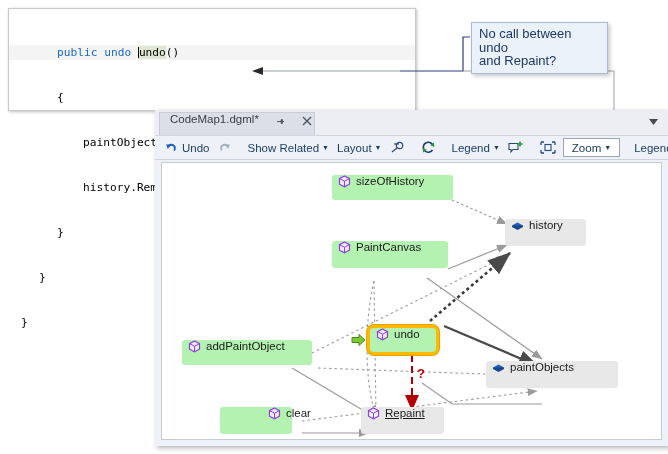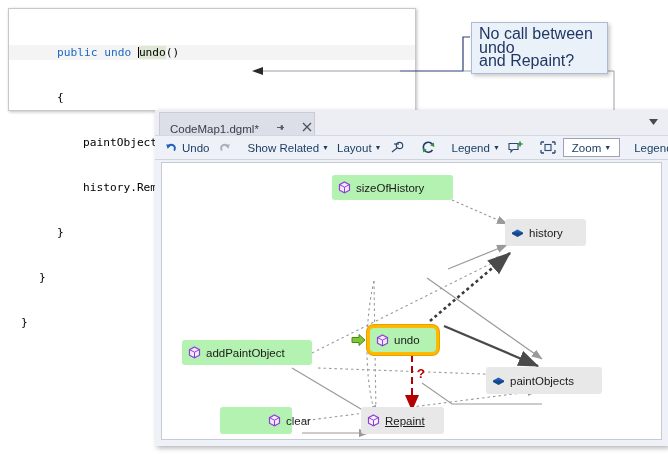--- a/index.html
+++ b/index.html
@@ -20,32 +20,32 @@
   .sel{background:#dfe8d4;}
 
   
   #callout-line{position:absolute;left:0;top:0;width:668px;height:454px;pointer-events:none;}
 
   
   #callout{position:absolute;left:471px;top:22px;width:122px;
     background:#eaf1f9;border:1px solid #a9bcd4;
     box-shadow:2px 2px 4px rgba(0,0,0,.22);
     padding:4px 6px 5px 7px;
-    font-size:16px;line-height:13.5px;color:#1f3864;}
+    font-size:13px;line-height:13.5px;color:#1f3864;}
 
   
   #map-window{position:absolute;left:155px;top:110px;width:513px;height:336px;
     background:#eef1f7;box-shadow:2px 2px 5px rgba(0,0,0,.3);}
 
   
   #tabstrip{position:absolute;left:0;top:0;width:513px;height:25px;background:#eceef4;}
   #tab{position:absolute;left:4px;top:2px;height:23px;width:156px;
     background:#dcdfe8;border-top:1px solid #c9ccd6;border-left:1px solid #c9ccd6;
     border-right:1px solid #c9ccd6;box-sizing:border-box;
-    display:flex;align-items:flex-end;gap:16px;}
+    display:flex;align-items:flex-start;gap:16px;}
   #tab-label{font-size:11.5px;color:#3b4048;margin-left:10px;flex:1;}
   .tab-btn{width:16px;height:16px;display:flex;align-items:center;justify-content:center;
     color:#555c66;font-size:11px;}
   #tab-dropdown{position:absolute;right:8px;top:5px;width:14px;height:14px;
     display:flex;align-items:center;justify-content:center;}
 
   
   #toolbar{position:absolute;left:0;top:25px;width:513px;height:25px;
     background:#eef1f7;border-top:1px solid #d3d7e0;border-bottom:1px solid #cfd3dc;
     display:flex;align-items:center;padding-left:5px;box-sizing:border-box;}
@@ -57,21 +57,21 @@
   #zoom-box{border:1px solid #9aa4b2;background:#ffffff;height:17px;
     display:flex;align-items:center;padding:0 8px;margin-left:3px;font-size:11.5px;color:#1d3f66;}
   #legend-sep{width:1px;height:25px;background:#c0c6d1;margin:0 6px 0 4px;}
 
   
   #canvas{position:absolute;left:6px;top:52px;width:501px;height:278px;
     background:#ffffff;border:1px solid #c6cad2;box-sizing:border-box;overflow:hidden;}
   #edges{position:absolute;left:0;top:0;width:499px;height:276px;}
 
   
-  .node{position:absolute;display:flex;align-items:center;border-radius:3px;
+  .node{position:absolute;display:flex;border-radius:3px;
     font-size:11.5px;color:#1b1b1b;box-sizing:border-box;padding-left:6px;}
   .node.method{background:#b3f2b0;}
   .node.field{background:#e8e8e8;}
   .node.sel-node{background:#b3f2b0;border:3px solid #ffb900;border-radius:7px;
     box-shadow:0 0 0 1px #e3a200;}
   .nicon{width:13px;height:13px;margin-right:5px;flex:0 0 13px;}
   .nlabel{white-space:nowrap;}
 </style>
 </head>
 <body>
@@ -276,20 +276,29 @@
     <div class="node field" style="left:343px;top:56px;width:81px;height:27px;">
       <span class="nicon">
         <svg width="13" height="13" viewBox="0 0 13 13">
             <path d="M1 6.5 L6.5 3.4 L12 6.5 L6.5 9.6 Z" fill="#1f5fb8"></path>
             <path d="M1 6.5 L1 8 L6.5 11.1 L12 8 L12 6.5" fill="#16478c"></path>
           </svg>
       </span>
       <span class="nlabel">history</span>
     </div>
 
+    <div class="node method" style="left:170px;top:78px;width:116px;height:27px;">
+      <span class="nicon">
+        <svg width="13" height="13" viewBox="0 0 13 13">
+            <path d="M6.5 1 L11.5 3.6 L11.5 9.2 L6.5 11.8 L1.5 9.2 L1.5 3.6 Z" stroke="#8f3fd4" stroke-width="1.2" fill="#f4eaff"></path>
+            <path d="M6.5 6.2 L11.5 3.6 M6.5 6.2 L1.5 3.6 M6.5 6.2 L6.5 11.8" stroke="#8f3fd4" stroke-width="1"></path>
+          </svg>
+      </span>
+      <span class="nlabel">PaintCanvas</span>
+    </div>
 
     <div class="node method" style="left:20px;top:177px;width:130px;height:25px;">
       <span class="nicon">
         <svg width="13" height="13" viewBox="0 0 13 13">
             <path d="M6.5 1 L11.5 3.6 L11.5 9.2 L6.5 11.8 L1.5 9.2 L1.5 3.6 Z" stroke="#8f3fd4" stroke-width="1.2" fill="#f4eaff"></path>
             <path d="M6.5 6.2 L11.5 3.6 M6.5 6.2 L1.5 3.6 M6.5 6.2 L6.5 11.8" stroke="#8f3fd4" stroke-width="1"></path>
           </svg>
       </span>
       <span class="nlabel">addPaintObject</span>
     </div>
@@ -297,21 +306,21 @@
     <div class="node sel-node" style="left:205px;top:162px;width:72px;height:30px;">
       <span class="nicon">
         <svg width="13" height="13" viewBox="0 0 13 13">
             <path d="M6.5 1 L11.5 3.6 L11.5 9.2 L6.5 11.8 L1.5 9.2 L1.5 3.6 Z" stroke="#8f3fd4" stroke-width="1.2" fill="#f4eaff"></path>
             <path d="M6.5 6.2 L11.5 3.6 M6.5 6.2 L1.5 3.6 M6.5 6.2 L6.5 11.8" stroke="#8f3fd4" stroke-width="1"></path>
           </svg>
       </span>
       <span class="nlabel">undo</span>
     </div>
 
-    <div class="node field" style="left:324px;top:204px;width:116px;height:27px;">
+    <div class="node field" style="left:324px;top:198px;width:132px;height:27px;">
       <span class="nicon">
         <svg width="13" height="13" viewBox="0 0 13 13">
             <path d="M1 6.5 L6.5 3.4 L12 6.5 L6.5 9.6 Z" fill="#1f5fb8"></path>
             <path d="M1 6.5 L1 8 L6.5 11.1 L12 8 L12 6.5" fill="#16478c"></path>
           </svg>
       </span>
       <span class="nlabel">paintObjects</span>
     </div>
 
     <div class="node method" style="left:58px;top:244px;width:72px;height:27px;padding-left:48px;">

